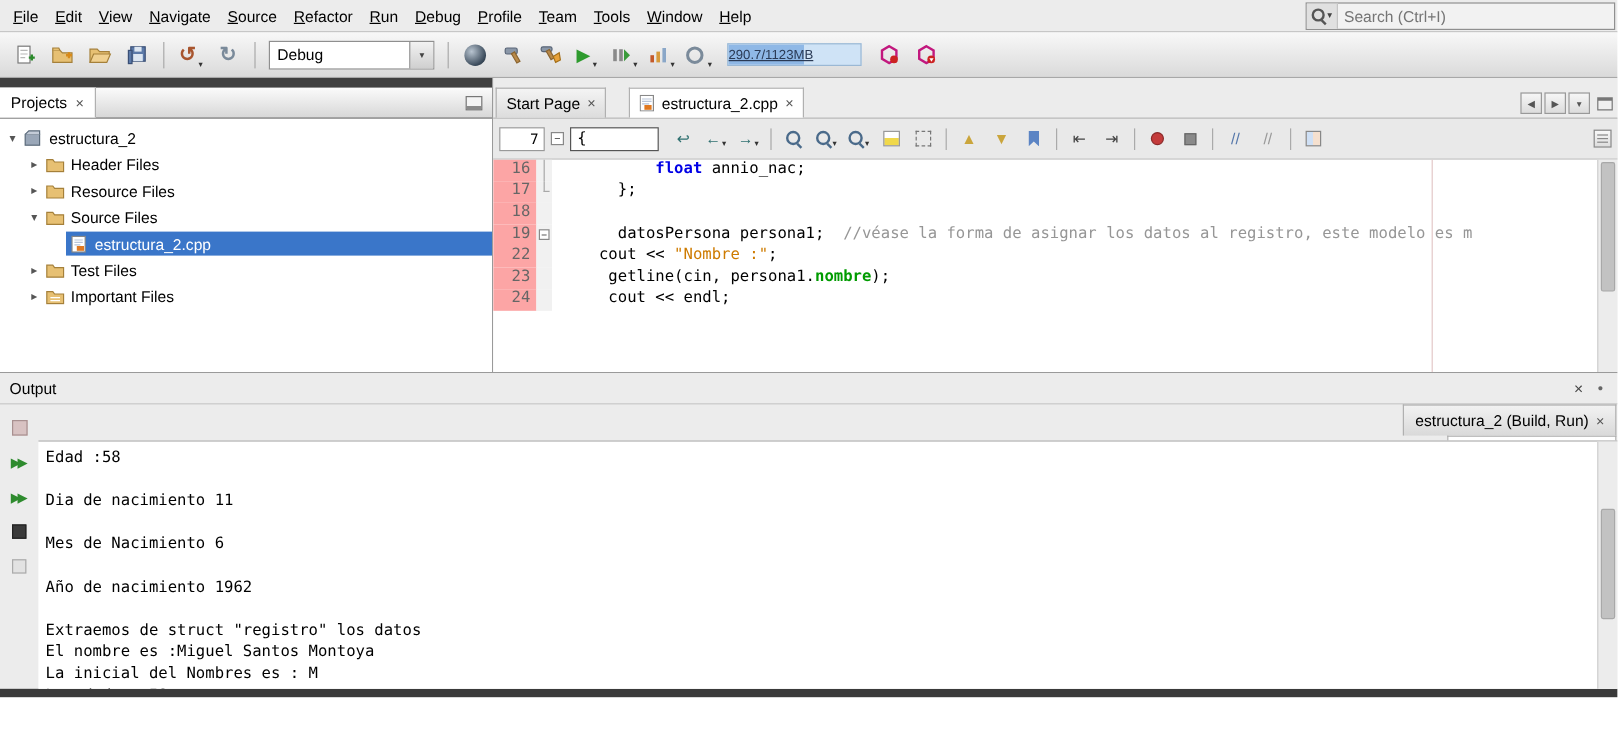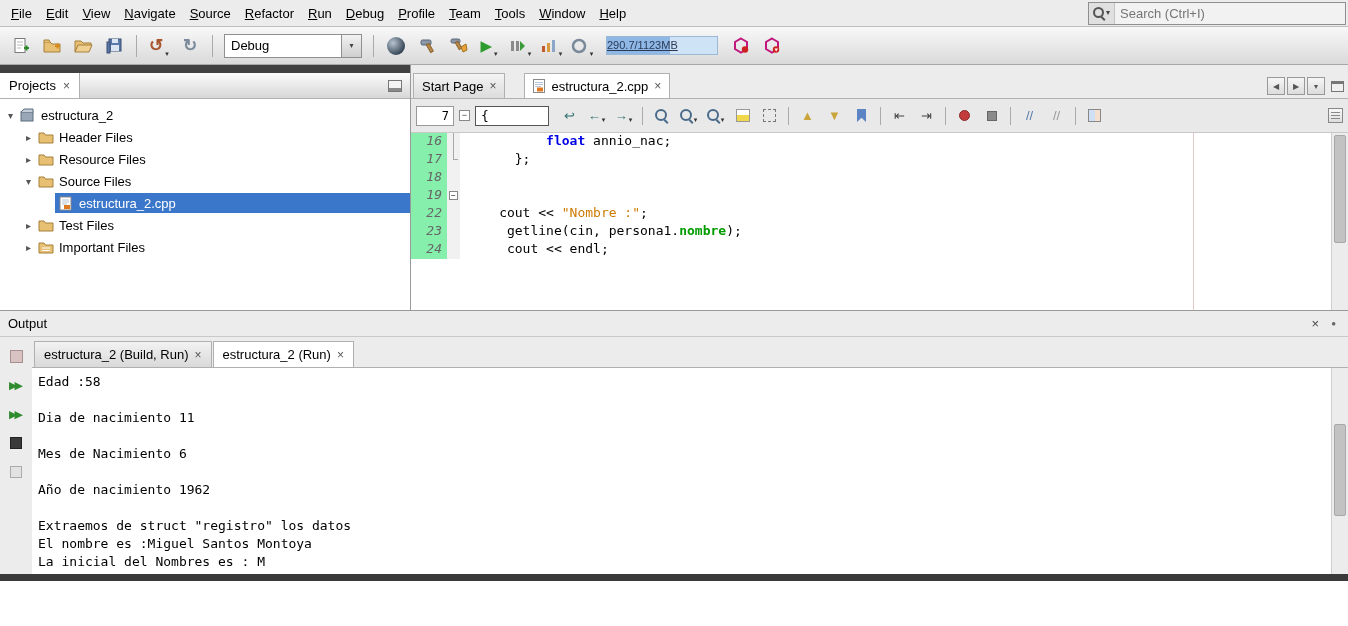--- a/index.html
+++ b/index.html
@@ -112,21 +112,21 @@
   .sidebar-toggle { position:absolute; right:5px; top:9px; width:15px; height:15px; border:1px solid #888;
                     background:linear-gradient(#f8f8f8,#ddd); }
   .sidebar-toggle::before { content:""; display:block; margin:3px 2px; height:1px; background:#888;
                             box-shadow:0 3px 0 #888, 0 6px 0 #888; }
 
   
   .codearea { flex:1; display:flex; background:#fff; overflow:hidden; }
   .codescroll { flex:1; position:relative; overflow:hidden; }
   .mline { position:absolute; left:782px; top:0; bottom:0; width:1px; background:#e3c8c8; }
   .crow { display:flex; height:18px; line-height:18px; font:13px "DejaVu Sans Mono",monospace; position:relative; }
-  .lno { width:36px; text-align:right; padding-right:5px; color:#666; background:#86efac; flex-shrink:0;font-style:italic; }
+  .lno { width:36px; text-align:right; padding-right:5px; color:#666; background:#fca5a5; flex-shrink:0; }
   .fcol { width:13px; background:#f1f1f1; flex-shrink:0; position:relative; }
   .fline { position:absolute; left:6px; top:0; bottom:0; width:1px; background:#a8a8a8; }
   .fend { position:absolute; left:6px; top:0; height:9px; width:5px;
           border-left:1px solid #a8a8a8; border-bottom:1px solid #a8a8a8; }
   .foldbox-sm { display:block; margin:4px auto 0; width:9px; height:9px; border:1px solid #888;
                 background:#fff; font-size:8px; line-height:7px; text-align:center; color:#333; }
   .ctext { margin:0; white-space:pre; font:inherit; }
 
   .vscroll { width:17px; background:#ececec; border-left:1px solid #cfcfcf; position:relative; flex-shrink:0; }
   .vthumb { position:absolute; left:2px; right:2px; border-radius:2px; background:#c2c2c2; border:1px solid #a8a8a8; }
@@ -137,21 +137,21 @@
   .out-header-btns { margin-left:auto; display:flex; gap:12px; align-items:center; color:#444; padding-right:4px; }
   .out-dot { font-size:8px; color:#666; }
   .out-body { flex:1; display:flex; min-height:0; }
   .out-lefttb { width:32px; display:flex; flex-direction:column; align-items:center; padding-top:8px; gap:7px; flex-shrink:0; }
   .obtn { width:22px; height:22px; display:flex; align-items:center; justify-content:center; }
   .rerun-glyph { color:#2e8b2e; font-size:11px; letter-spacing:-3px; padding-right:3px; }
   .muted-sq { width:13px; height:13px; background:#d8c2c2; border:1px solid #a89090; }
   .stop-dark { width:12px; height:12px; background:#3a3a3a; border:1px solid #222; }
   .clear-sq { width:12px; height:12px; background:#e2e2e2; border:1px solid #aaa; }
   .out-main { flex:1; display:flex; flex-direction:column; min-width:0; }
-  .out-tabbar { height:30px; display:flex; align-items:flex-end; padding-left:2px; }
+  .out-tabbar { height:30px; display:flex; align-items:flex-end; padding-left:2px;flex-direction:column; }
   .otab { display:flex; align-items:center; gap:6px; padding:5px 9px; border:1px solid #b0b0b0;
           border-bottom:none; background:linear-gradient(#f2f2f2,#d9d9d9); margin-right:1px; white-space:nowrap; }
   .otab.active { background:#fff; }
   .out-textwrap { flex:1; background:#fff; border-top:1px solid #b0b0b0; display:flex; min-height:0; }
   .out-pre { margin:0; padding:5px 0 0 6px; font:13px "DejaVu Sans Mono",monospace; line-height:18px;
              flex:1; overflow:hidden; white-space:pre; }
   .bottomstrip { height:7px; background:#3a3a3a; }
 </style>
 </head>
 <body>
@@ -507,20 +507,21 @@
               <div class="crow">
                 <span class="lno">18</span>
                 <span class="fcol"></span>
                 <pre class="ctext"></pre>
               </div>
               <div class="crow">
                 <span class="lno">19</span>
                 <span class="fcol">
                   <i class="foldbox-sm">−</i>
                 </span>
+                <pre class="ctext"><span style="color: rgb(0, 0, 0);">       datosPersona persona1;  </span><span style="color: rgb(150, 150, 150);">//véase la forma de asignar los datos al registro, este modelo es m</span></pre>
               </div>
               <div class="crow">
                 <span class="lno">22</span>
                 <span class="fcol"></span>
                 <pre class="ctext"><span style="color: rgb(0, 0, 0);">     cout &lt;&lt; </span><span style="color: rgb(206, 123, 0);">"Nombre :"</span><span style="color: rgb(0, 0, 0);">;</span></pre>
               </div>
               <div class="crow">
                 <span class="lno">23</span>
                 <span class="fcol"></span>
                 <pre class="ctext"><span style="color: rgb(0, 0, 0);">      getline(cin, persona1.</span><span style="color: rgb(0, 155, 0); font-weight: bold;">nombre</span><span style="color: rgb(0, 0, 0);">);</span></pre>

